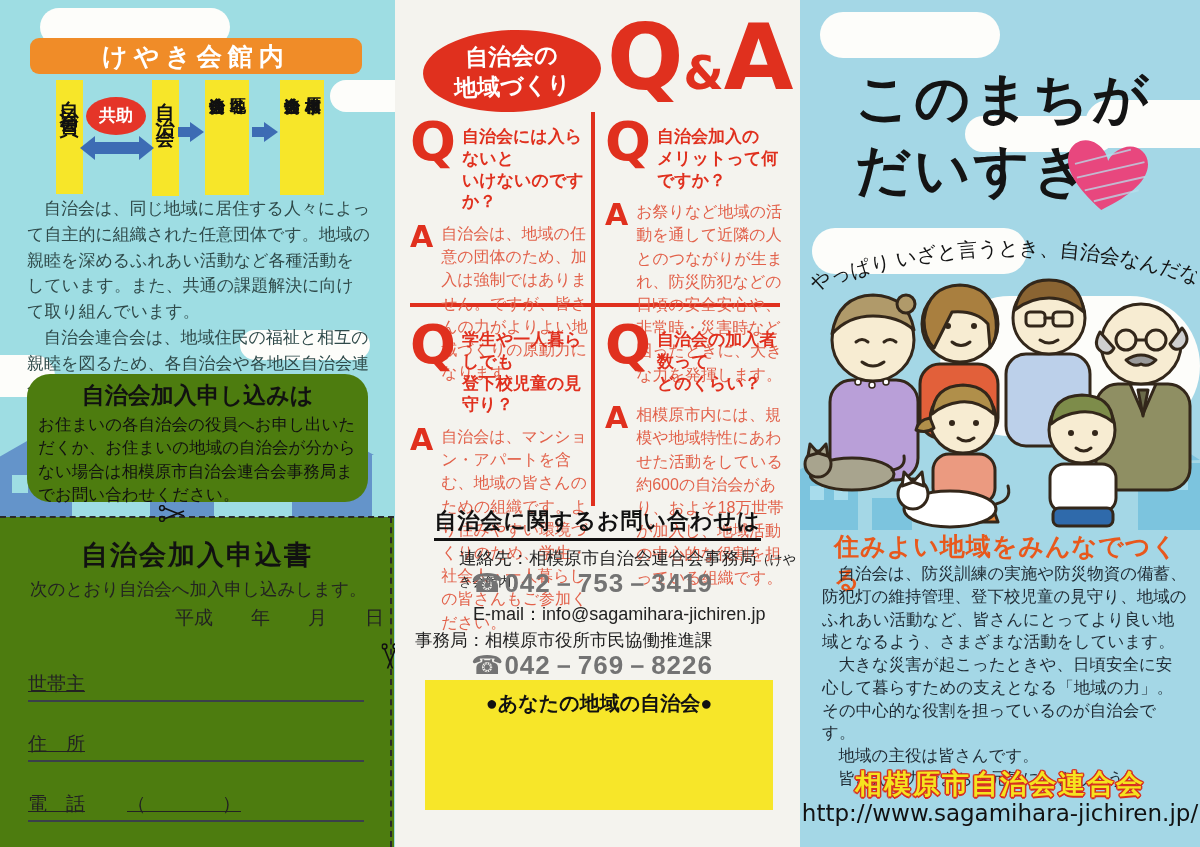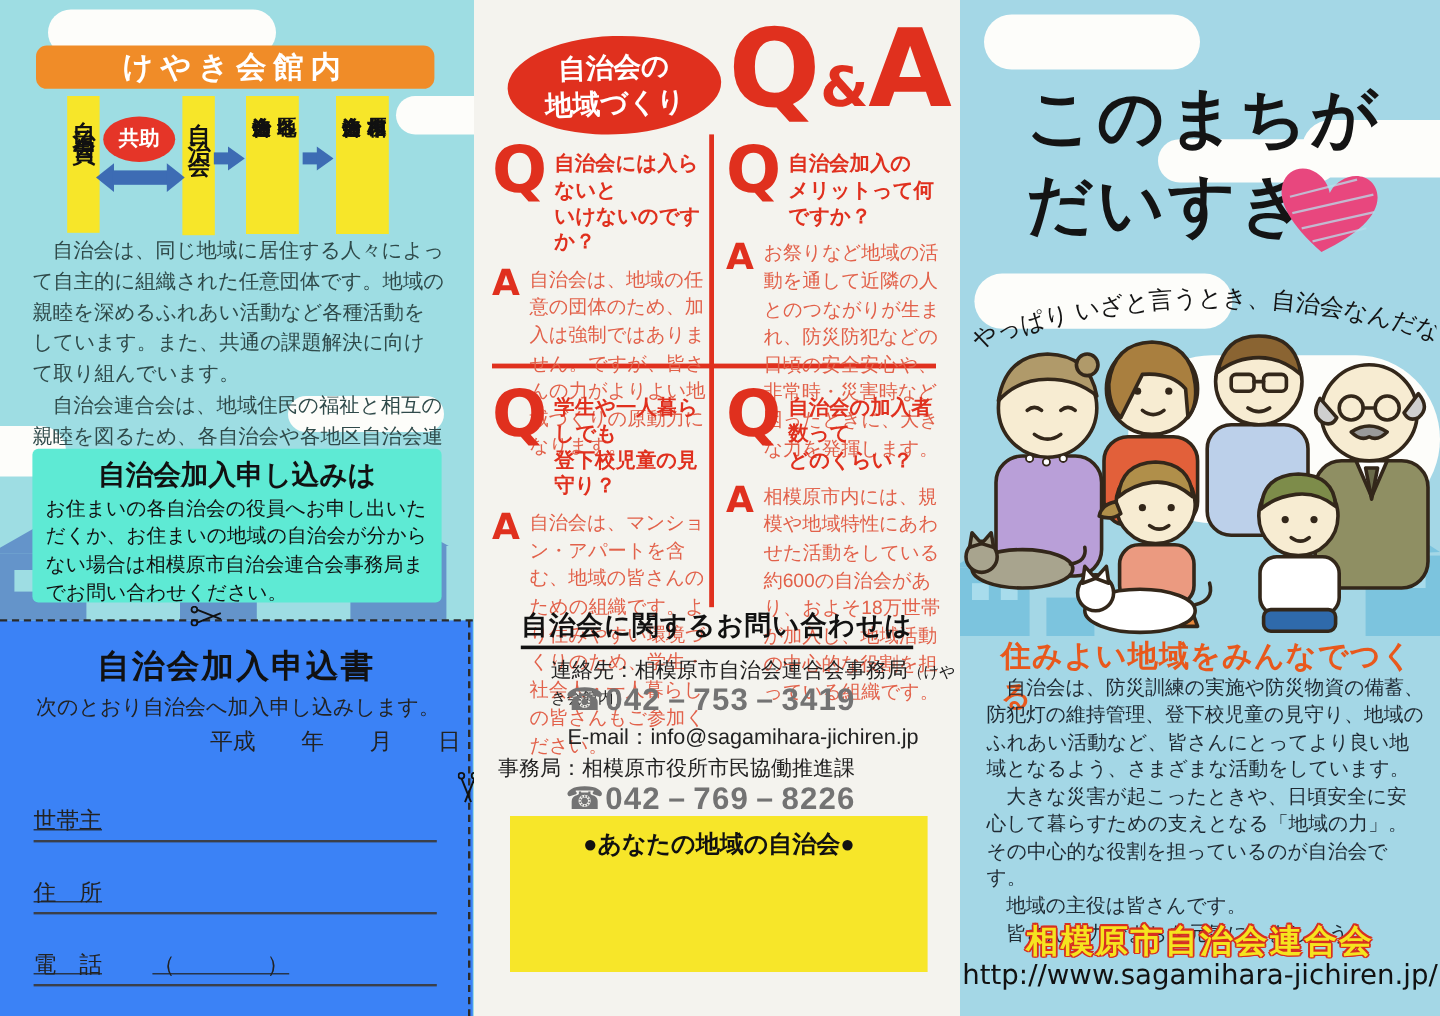--- a/index.html
+++ b/index.html
@@ -20,28 +20,28 @@
   .ybox2{left:152px;width:27px;height:108px;font-size:19px;line-height:27px;letter-spacing:13px;padding-top:8px;}
   .ybox3{left:205px;width:44px;height:110px;font-size:16px;line-height:21px;padding-top:5px;}
   .ybox4{left:280px;width:44px;height:110px;font-size:16px;line-height:21px;padding-top:5px;}
   .mutual-oval{position:absolute;left:86px;top:97px;width:60px;height:38px;background:#e53528;
                border-radius:50%;color:#fff;font-weight:bold;font-size:17px;line-height:38px;
                text-align:center;z-index:2;}
   .arrow-svg{position:absolute;z-index:1;}
   .left-text{position:absolute;left:27px;top:196px;width:344px;font-size:17px;line-height:1.52;
              color:#2f4a4a;}
   .left-text p{margin:0;}
-  .join-box{position:absolute;left:27px;top:374px;width:341px;height:128px;background:#5eead4;
-            border-radius:5px;z-index:2;}
+  .join-box{position:absolute;left:27px;top:374px;width:341px;height:128px;background:#4d7c0f;
+            border-radius:23px;z-index:2;}
   .join-title{text-align:center;font-weight:bold;font-size:23px;color:#111;margin:6px 0 2px 0;}
   .join-body{font-size:16.5px;line-height:1.42;color:#111;padding:0 11px;}
   .houses-left{position:absolute;left:0;top:425px;z-index:1;}
   .cutline-h{position:absolute;left:0;top:516px;width:394px;border-top:2px dashed #2a2a2a;z-index:3;}
   .scissors-h{position:absolute;left:158px;top:505px;z-index:4;}
-  .form-area{position:absolute;left:0;top:517px;width:394px;height:330px;background:#3b82f6;z-index:2;}
+  .form-area{position:absolute;left:0;top:517px;width:394px;height:330px;background:#4d7c0f;z-index:2;}
   .form-title{position:absolute;left:0;top:20px;width:100%;text-align:center;font-weight:bold;
               font-size:27px;color:#111;letter-spacing:2px;}
   .form-subtitle{position:absolute;left:30px;top:60px;font-size:17.5px;color:#222;}
   .form-date{position:absolute;left:175px;top:88px;font-size:19px;color:#222;}
   .form-row{position:absolute;left:28px;width:336px;height:30px;border-bottom:2px solid #3a3f4a;
             font-size:19px;color:#222;display:flex;gap:42px;align-items:flex-end;padding-bottom:3px;text-decoration:underline;}
   .cutline-v{position:absolute;left:390px;top:517px;height:330px;border-left:2px dashed #2a2a2a;z-index:3;}
   .scissors-v{position:absolute;left:376px;top:648px;z-index:4;transform:rotate(90deg);}
 
   

